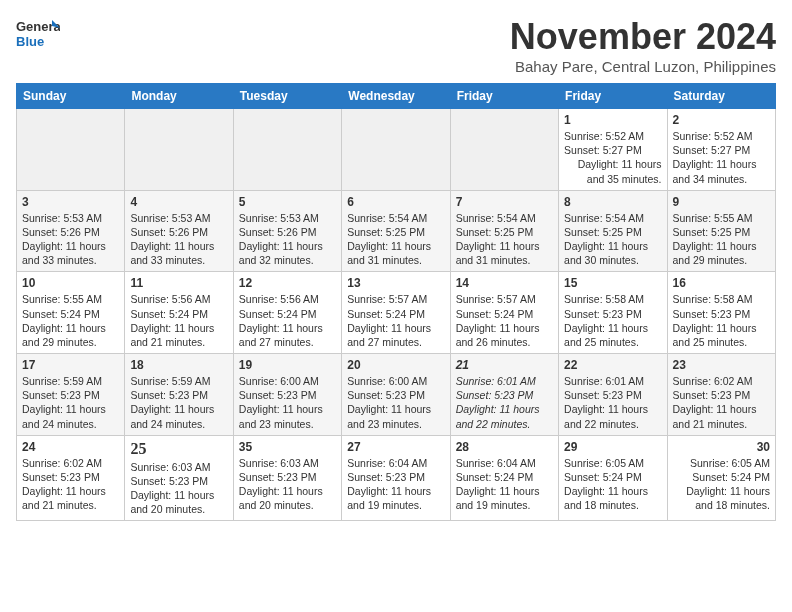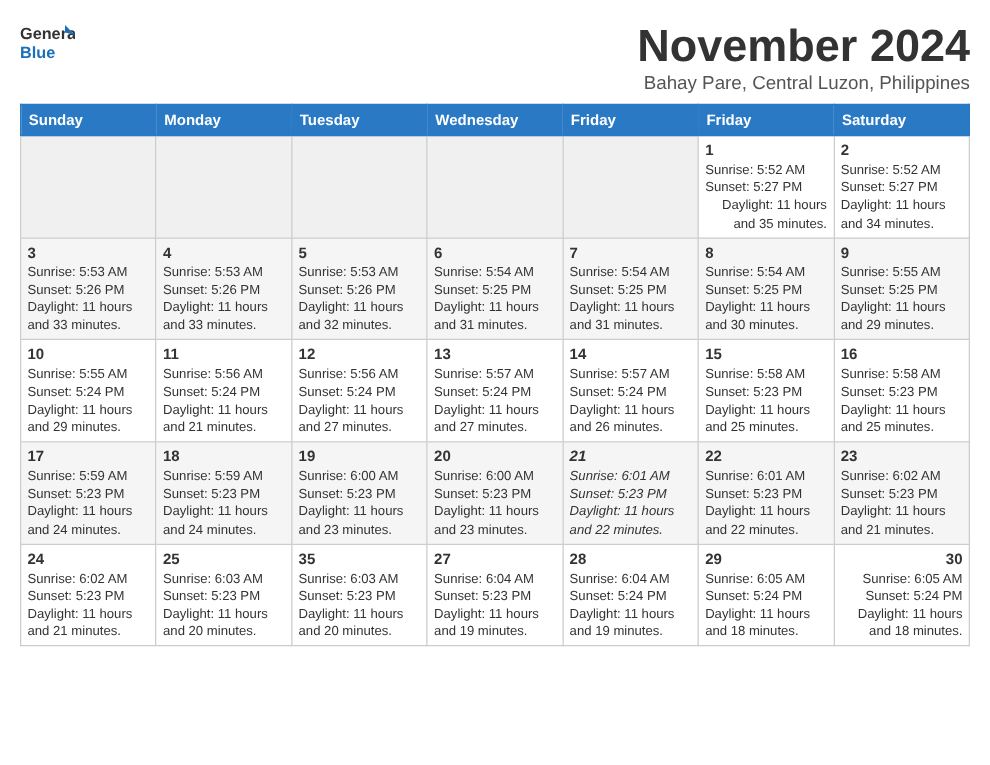--- a/index.html
+++ b/index.html
@@ -251,21 +251,21 @@
         </td>
       </tr>
       <tr>
         <td style="background: rgb(255, 255, 255); min-height: 90px; vertical-align: top; font-size: 10.5px; padding: 4px 5px;">
           <span class="day-num" style="font-weight: bold; font-size: 12px; display: block; margin-bottom: 2px;">24</span>
           <div style="line-height: 1.35;">Sunrise: 6:02 AM</div>
           <div style="line-height: 1.35;">Sunset: 5:23 PM</div>
           <div style="line-height: 1.35;">Daylight: 11 hours and 21 minutes.</div>
         </td>
         <td style="background: rgb(255, 255, 255); min-height: 90px; vertical-align: top; font-size: 10.5px; padding: 4px 5px;">
-          <span class="day-num" style="font-weight: bold; font-size: 12px; display: block; margin-bottom: 2px;">25</span>
+          <span class="day-num" style="font-weight: bold; font-size: 16px; display: block; margin-bottom: 2px; font-family: Liberation Serif, serif;">25</span>
           <div style="line-height: 1.35;">Sunrise: 6:03 AM</div>
           <div style="line-height: 1.35;">Sunset: 5:23 PM</div>
           <div style="line-height: 1.35;">Daylight: 11 hours and 20 minutes.</div>
         </td>
         <td style="background: rgb(255, 255, 255); min-height: 90px; vertical-align: top; font-size: 10.5px; padding: 4px 5px;">
           <span class="day-num" style="font-weight: bold; font-size: 12px; display: block; margin-bottom: 2px;">35</span>
           <div style="line-height: 1.35;">Sunrise: 6:03 AM</div>
           <div style="line-height: 1.35;">Sunset: 5:23 PM</div>
           <div style="line-height: 1.35;">Daylight: 11 hours and 20 minutes.</div>
         </td>

